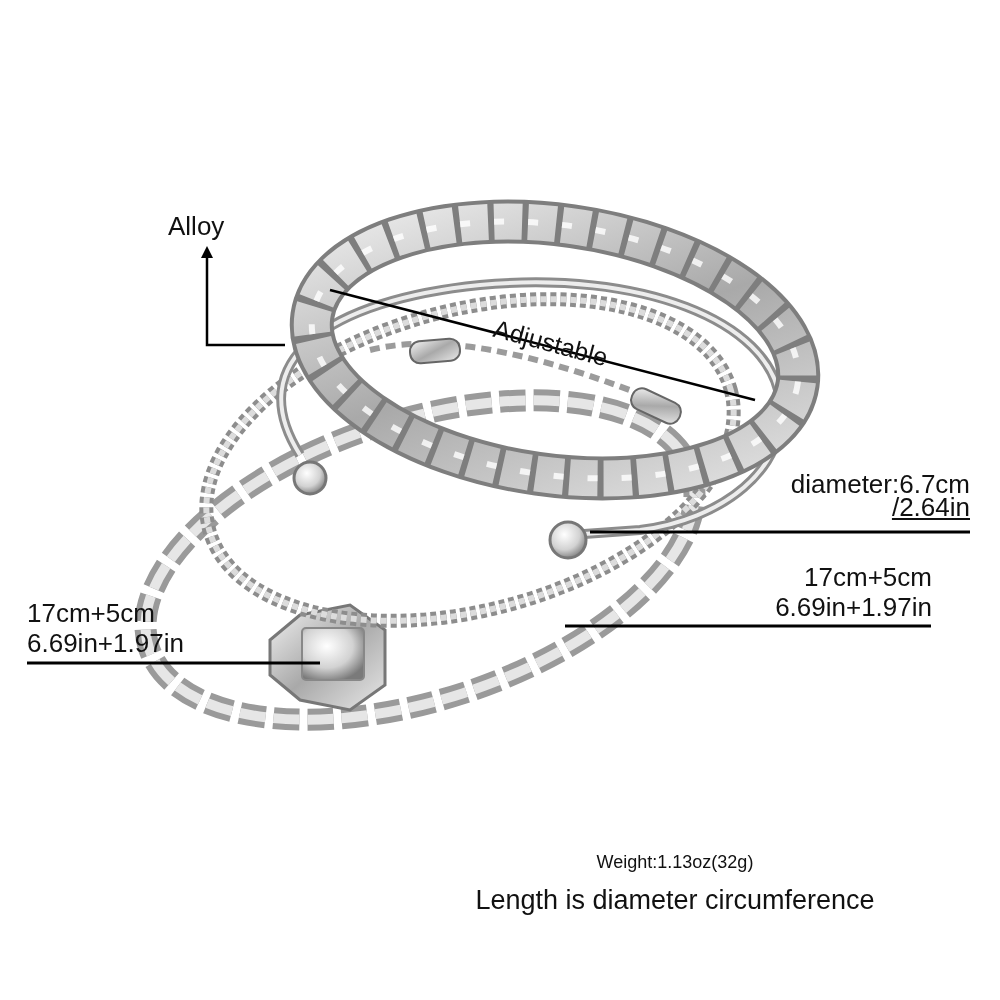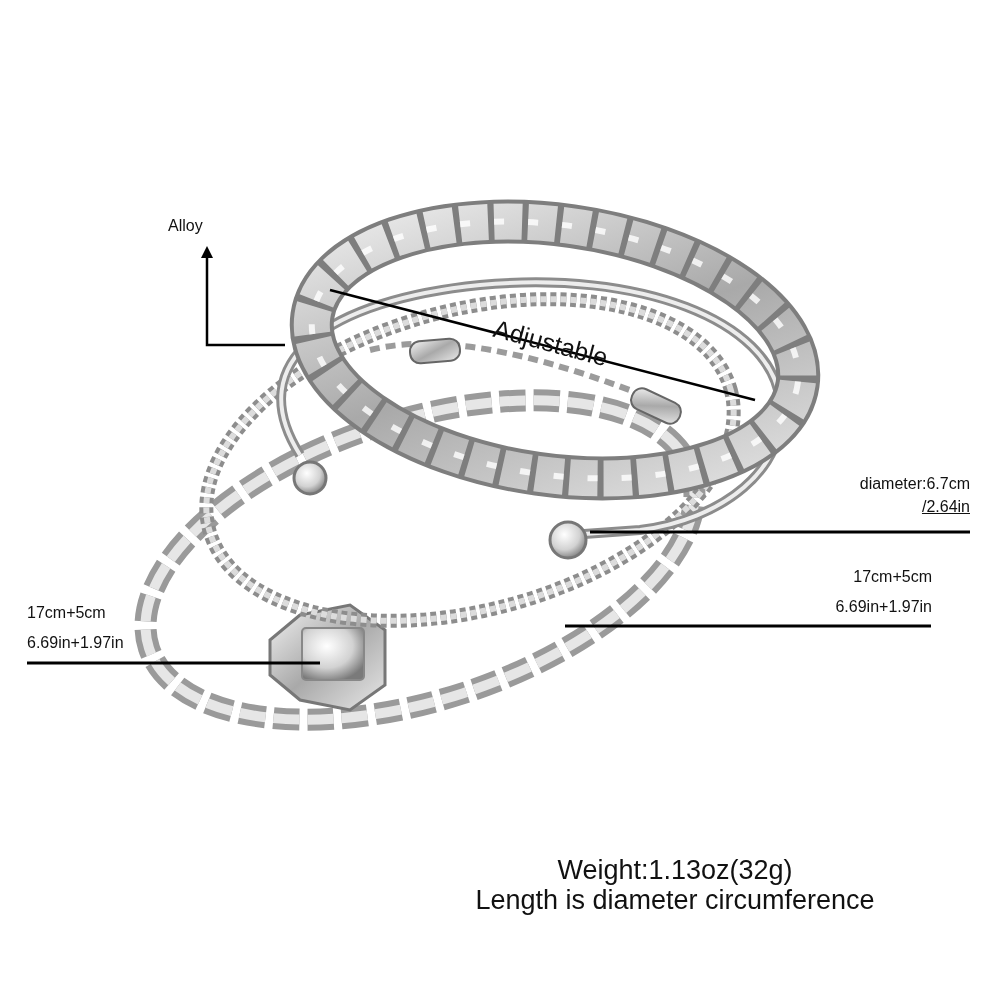--- a/index.html
+++ b/index.html
@@ -1,19 +1,19 @@
 <!DOCTYPE html>
 <html><head>
   <meta charset="utf-8">
   <style>
     html, body { margin: 0; padding: 0; background: #ffffff; }
     body { width: 1000px; height: 1000px; position: relative; overflow: hidden; font-family: "Liberation Sans", sans-serif; color: #111; }
     .stage { position: absolute; left: 0; top: 0; width: 1000px; height: 1000px; }
     svg.art { position: absolute; left: 0; top: 0; }
-    .label { position: absolute; font-size: 16px; line-height: 28px; color: #111; white-space: nowrap; }
+    .label { position: absolute; font-size: 26px; line-height: 28px; color: #111; white-space: nowrap; }
     .label.right { text-align: right; }
     .label.center { text-align: center; }
   </style>
 </head>
 <body>
 
 <div class="stage">
 
   <svg class="art" width="1000" height="1000" viewBox="0 0 1000 1000">
     <defs>
@@ -82,16 +82,16 @@
 
   <div class="label right" style="right:30px; top:470px; width:240px;">diameter:6.7cm</div>
   <div class="label right" style="right:30px; top:493px; width:240px;text-decoration:underline;">/2.64in</div>
 
   <div class="label right" style="right:68px; top:563px; width:240px;">17cm+5cm</div>
   <div class="label right" style="right:68px; top:593px; width:240px;">6.69in+1.97in</div>
 
   <div class="label" style="left:27px; top:599px;">17cm+5cm</div>
   <div class="label" style="left:27px; top:629px;">6.69in+1.97in</div>
 
-  <div class="label center" style="left:420px; top:848px; width:510px; font-size:27px;margin-top:8px;">Weight:1.13oz(32g)</div>
+  <div class="label center" style="left:420px; top:848px; width:510px; font-size:18px;">Weight:1.13oz(32g)</div>
   <div class="label center" style="left:420px; top:886px; width:510px; font-size:27px;">Length is diameter circumference</div>
 
 </div>
 
 </body></html>

